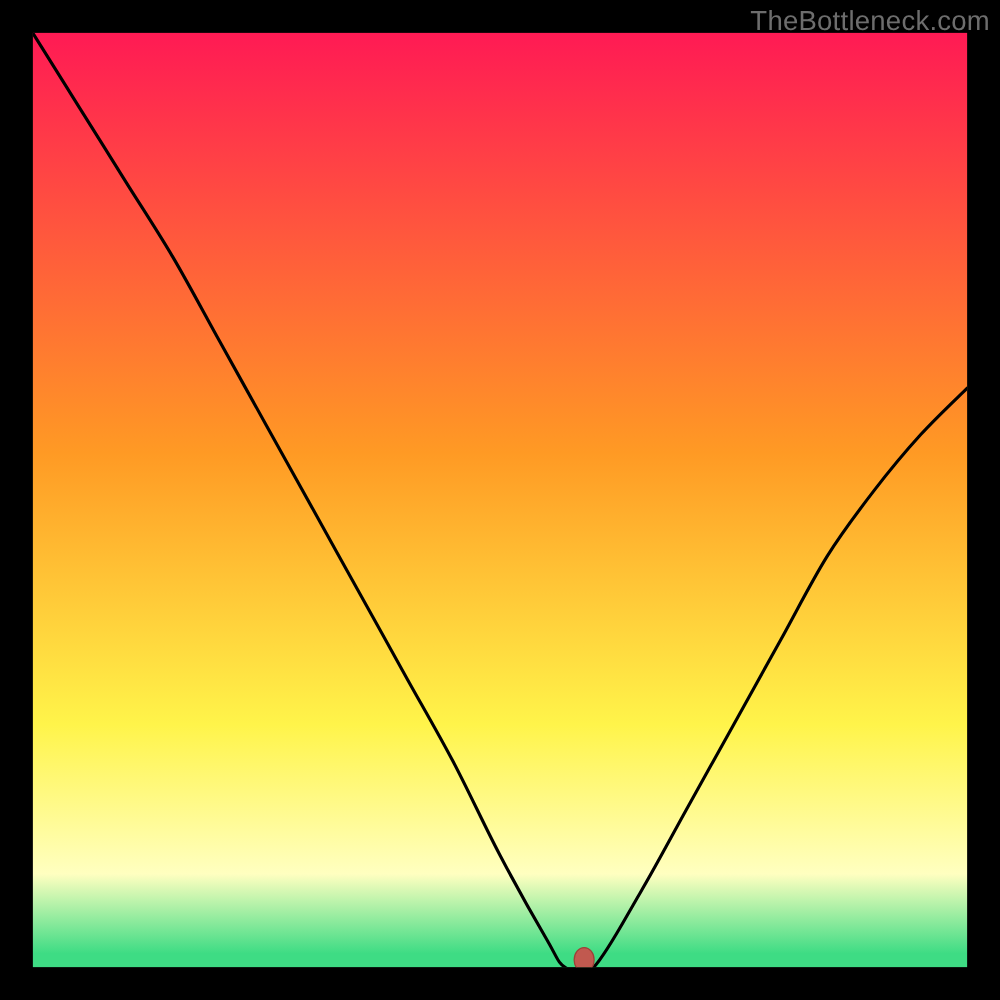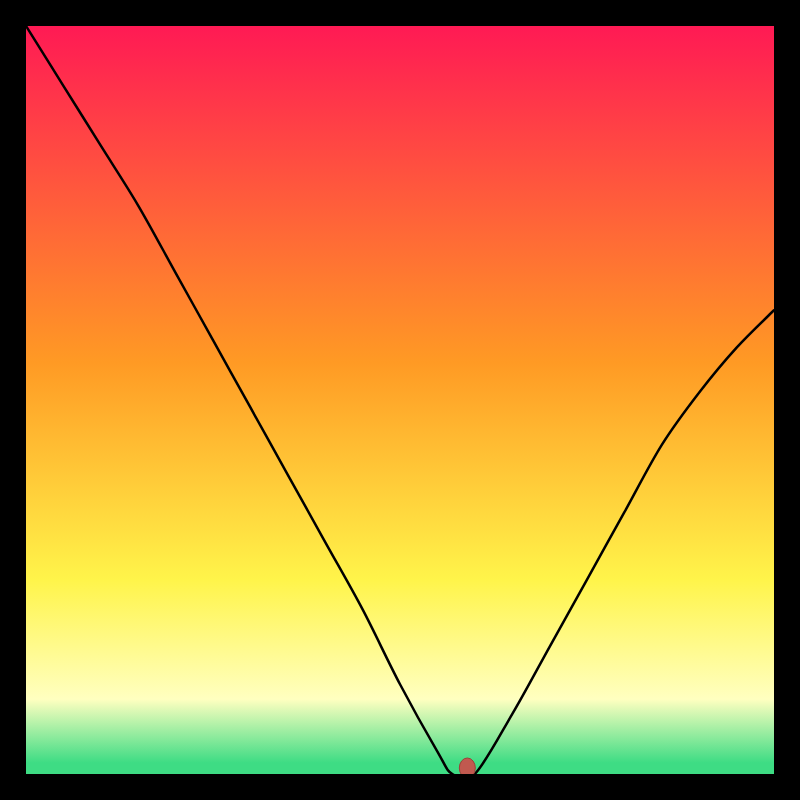--- a/index.html
+++ b/index.html
@@ -57,14 +57,15 @@
           <stop offset="0.985" stop-color="#3edc84"></stop>
           <stop offset="1" stop-color="#3edc84"></stop>
         </linearGradient>
       </defs>
       <rect x="0" y="0" width="748" height="748" fill="url(#bg-grad)"></rect>
       <path id="curve-path" fill="none" stroke-width="2.5" stroke-linecap="round" stroke-linejoin="round" stroke="#000000" d="M 0.00 0.00 C 6.23 9.97, 24.93 39.89, 37.40 59.84 C 49.87 79.79, 62.33 99.73, 74.80 119.68 C 87.27 139.63, 99.73 158.33, 112.20 179.52 C 124.67 200.71, 137.13 224.40, 149.60 246.84 C 162.07 269.28, 174.53 291.72, 187.00 314.16 C 199.47 336.60, 211.93 359.04, 224.40 381.48 C 236.87 403.92, 249.33 426.36, 261.80 448.80 C 274.27 471.24, 286.73 493.68, 299.20 516.12 C 311.67 538.56, 324.13 559.75, 336.60 583.44 C 349.07 607.13, 361.53 634.55, 374.00 658.24 C 386.47 681.93, 402.67 710.60, 411.40 725.56 C 420.13 740.52, 420.13 744.26, 426.36 748.00 C 432.59 751.74, 438.83 757.97, 448.80 748.00 C 458.77 738.03, 473.73 709.35, 486.20 688.16 C 498.67 666.97, 511.13 643.28, 523.60 620.84 C 536.07 598.40, 548.53 575.96, 561.00 553.52 C 573.47 531.08, 585.93 508.64, 598.40 486.20 C 610.87 463.76, 623.33 438.83, 635.80 418.88 C 648.27 398.93, 660.73 382.73, 673.20 366.52 C 685.67 350.31, 698.13 335.35, 710.60 321.64 C 723.07 307.93, 741.77 290.47, 748.00 284.24"></path>
       <ellipse id="marker-ellipse" rx="8" ry="10" fill="#c1594f" cx="441.32" cy="742.00" stroke="#9d4038" stroke-width="1"></ellipse>
     </svg>
   </div>
 
+  <div class="watermark">TheBottleneck.com</div>
 
 </div>
 
 </body></html>

